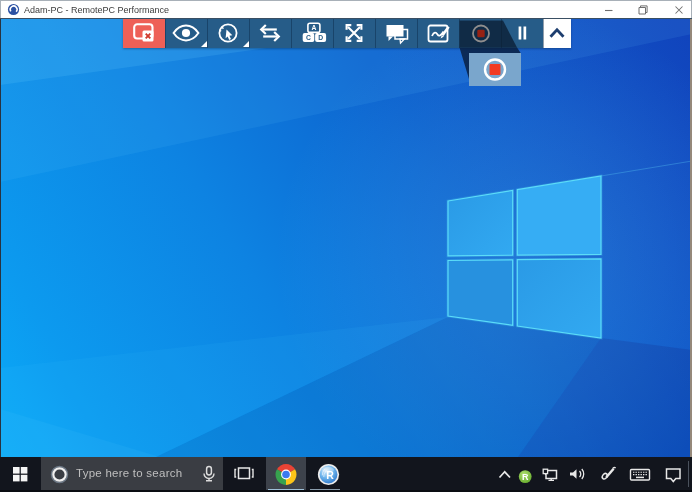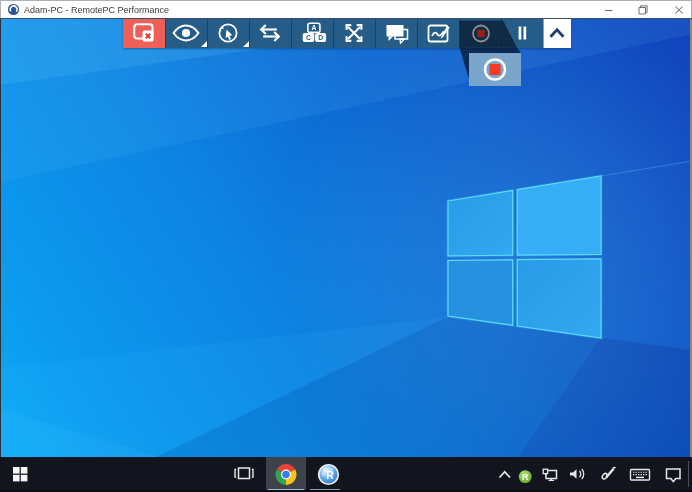--- a/index.html
+++ b/index.html
@@ -180,20 +180,32 @@
 <path d="M77.5,5.5 L84.5,12.5 M84.5,5.5 L77.5,12.5" stroke="#6f6f6f" stroke-width="1.05"></path>
 </svg>
 </div>
 <div id="taskbar">
 <svg class="abs" style="left:0;top:0" width="41" height="33" viewBox="0 0 41 33">
 <rect x="13" y="10" width="6.6" height="6.6" fill="#f5f5f5"></rect>
 <rect x="20.8" y="10" width="6.6" height="6.6" fill="#f5f5f5"></rect>
 <rect x="13" y="17.8" width="6.6" height="6.6" fill="#f5f5f5"></rect>
 <rect x="20.8" y="17.8" width="6.6" height="6.6" fill="#f5f5f5"></rect>
 </svg>
+<div id="searchbox">
+<svg class="abs" style="left:9px;top:8px" width="19" height="19" viewBox="0 0 19 19">
+<circle cx="9.5" cy="9.5" r="8" fill="none" stroke="#9fb6cc" stroke-width="1.4" opacity="0.5"></circle>
+<circle cx="9.5" cy="9.5" r="6.2" fill="none" stroke="#f0f0f0" stroke-width="2.2"></circle>
+</svg>
+<div id="searchtext">Type here to search</div>
+<svg class="abs" style="left:158px;top:7px" width="20" height="20" viewBox="0 0 20 20">
+<rect x="7.6" y="2.5" width="4.8" height="8.5" rx="2.4" fill="none" stroke="#dcdcdc" stroke-width="1.5"></rect>
+<path d="M5,9.5 a5,5 0 0 0 10,0" fill="none" stroke="#dcdcdc" stroke-width="1.4"></path>
+<path d="M10,14.5 L10,16.8 M7,16.8 L13,16.8" stroke="#dcdcdc" stroke-width="1.4"></path>
+</svg>
+</div>
 <svg class="abs" style="left:232px;top:8px" width="24" height="18" viewBox="0 0 24 18">
 <rect x="6.5" y="3" width="11" height="10.5" fill="none" stroke="#e6e6e6" stroke-width="1.5"></rect>
 <path d="M4.2,4.5 L3,4.5 L3,12 L4.2,12" fill="none" stroke="#e6e6e6" stroke-width="1.4"></path>
 <path d="M19.8,4.5 L21,4.5 L21,12 L19.8,12" fill="none" stroke="#e6e6e6" stroke-width="1.4"></path>
 </svg>
 <div id="chrometile"></div>
 <div class="abs" style="left:268px;top:31.5px;width:36px;height:1.5px;background:#9fc0d8"></div>
 <div class="abs" style="left:310px;top:31.5px;width:30px;height:1.5px;background:#8a9cab"></div>
 <svg class="abs" style="left:274px;top:6px" width="24" height="23" viewBox="0 0 24 23">
 <path d="M12 11.5 L2.91 6.25 A10.5 10.5 0 0 1 21.09 6.25 Z" fill="#e84335"></path>

